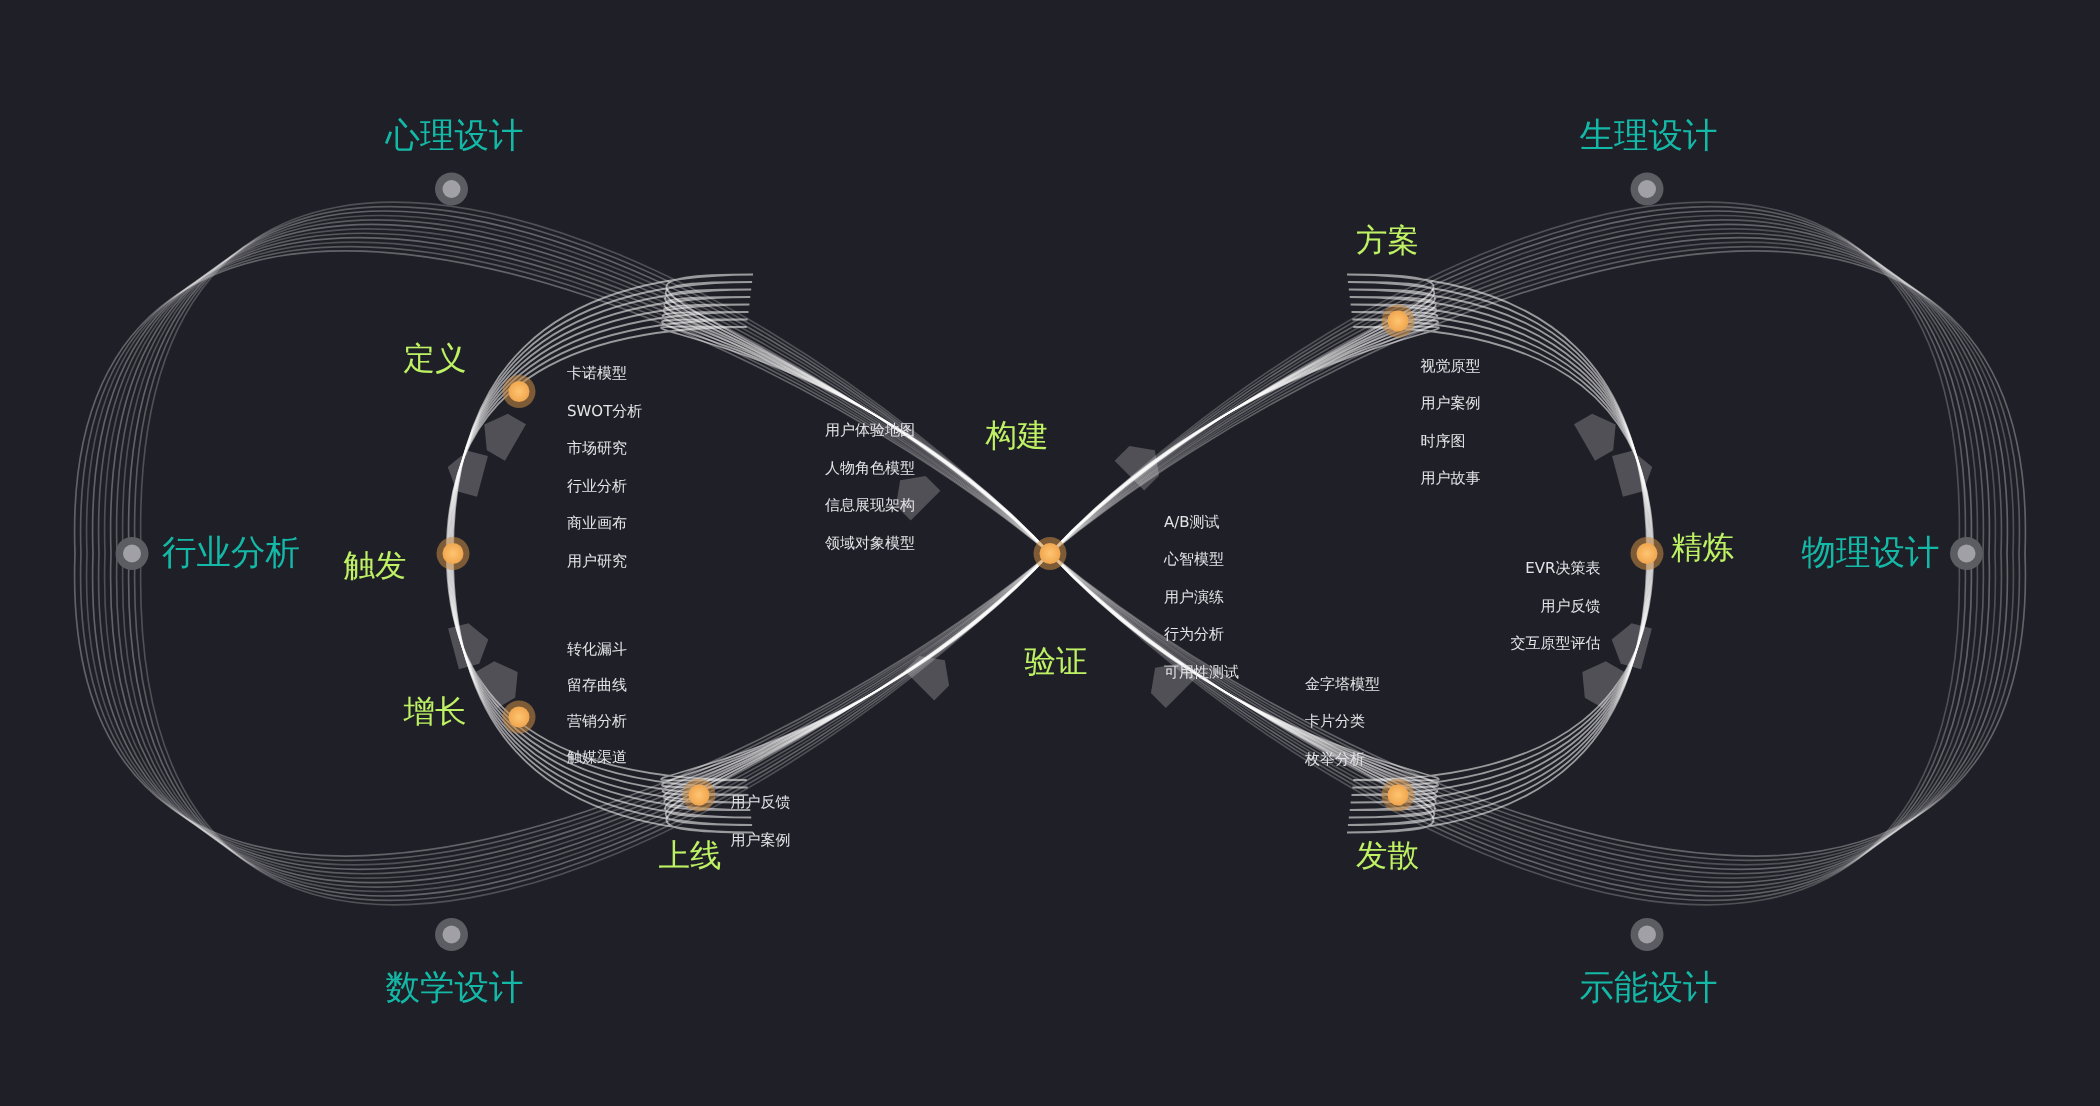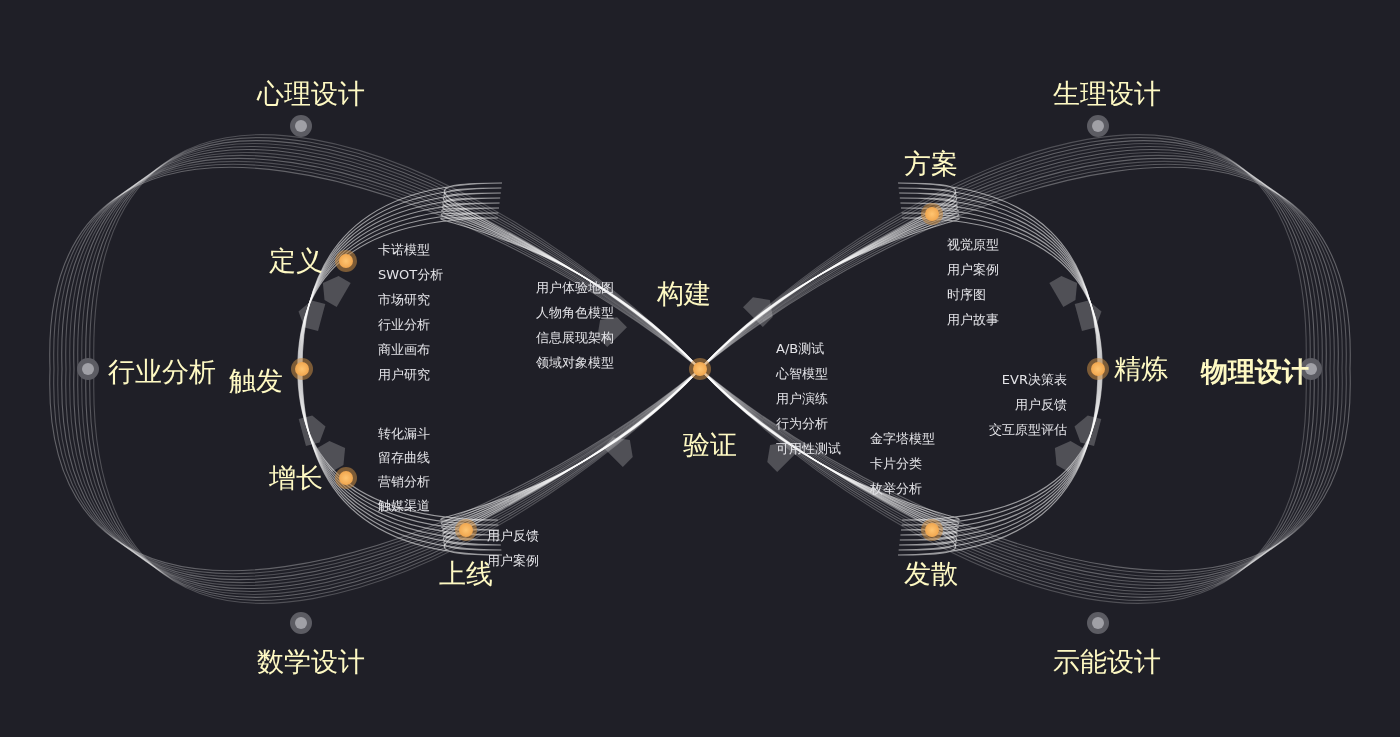--- a/index.html
+++ b/index.html
@@ -1,22 +1,22 @@
 <!DOCTYPE html>
 <html><head>
 <meta charset="utf-8">
 <style>
   html, body { margin:0; padding:0; background:#1f1f27; }
   body { width:1400px; height:737px; position:relative; overflow:hidden;
          font-family:"DejaVu Sans","Liberation Sans",sans-serif; color:#fff; }
   #stage { position:absolute; left:0; top:0; width:1400px; height:737px; }
   .lbl { position:absolute; white-space:nowrap; line-height:1; }
-  .outer-lbl { font-size:27px; color:#fef9c3; }
-  .stage-lbl { font-size:27px; color:#fef9c3; }
-  .list { position:absolute; font-size:13px; color:#e4e4e8; line-height:25px; }
+  .outer-lbl { font-size:23px; color:#14b8a6; }
+  .stage-lbl { font-size:21px; color:#bef264; }
+  .list { position:absolute; font-size:10px; color:#e4e4e8; line-height:25px; }
   .list div { white-space:nowrap; }
   .list.right { text-align:right; }
 </style>
 </head>
 <body>
 
 <svg id="stage" viewBox="0 0 1400 737" xmlns="http://www.w3.org/2000/svg">
   <defs>
     <radialGradient id="nodeGrad" cx="50%" cy="50%" r="50%">
       <stop offset="0%" stop-color="#ffc571"></stop>
@@ -239,23 +239,23 @@
         <circle cx="1311" cy="369" r="6" fill="#a0a0a6"></circle>
       </g>
     </g>
 </svg>
 
 <div class="lbl outer-lbl" style="left:257px;top:80px;">心理设计</div>
 <div class="lbl outer-lbl" style="left:257px;top:648px;">数学设计</div>
 <div class="lbl outer-lbl" style="left:108px;top:358px;">行业分析</div>
 <div class="lbl outer-lbl" style="left:1053px;top:80px;">生理设计</div>
 <div class="lbl outer-lbl" style="left:1053px;top:648px;">示能设计</div>
-<div class="lbl outer-lbl" style="left:1201px;top:358px;font-weight:bold;">物理设计</div>
-
-<div class="lbl stage-lbl" style="left:269px;top:247px;">定义</div>
+<div class="lbl outer-lbl" style="left:1201px;top:358px;">物理设计</div>
+
+<div class="lbl stage-lbl" style="left:269px;top:229px;">定义</div>
 <div class="lbl stage-lbl" style="left:229px;top:355px;margin-top:12px;">触发</div>
 <div class="lbl stage-lbl" style="left:269px;top:464px;">增长</div>
 <div class="lbl stage-lbl" style="left:439px;top:560px;">上线</div>
 <div class="lbl stage-lbl" style="left:657px;top:280px;">构建</div>
 <div class="lbl stage-lbl" style="left:683px;top:431px;">验证</div>
 <div class="lbl stage-lbl" style="left:904px;top:150px;">方案</div>
 <div class="lbl stage-lbl" style="left:1114px;top:355px;">精炼</div>
 <div class="lbl stage-lbl" style="left:904px;top:560px;">发散</div>
 
 <div class="list" style="left:378px;top:237px;">
@@ -269,21 +269,21 @@
 <div class="list" style="left:378px;top:422px;line-height:24px;">
   <div>转化漏斗</div>
   <div>留存曲线</div>
   <div>营销分析</div>
   <div>触媒渠道</div>
 </div>
 <div class="list" style="left:487px;top:491px;margin-top:32px;">
   <div>用户反馈</div>
   <div>用户案例</div>
 </div>
-<div class="list" style="left:536px;top:275px;">
+<div class="list" style="left:550px;top:275px;">
   <div>用户体验地图</div>
   <div>人物角色模型</div>
   <div>信息展现架构</div>
   <div>领域对象模型</div>
 </div>
 <div class="list" style="left:752px;top:336px;margin-left:24px;">
   <div>A/B测试</div>
   <div>心智模型</div>
   <div>用户演练</div>
   <div>行为分析</div>
@@ -293,17 +293,17 @@
   <div>视觉原型</div>
   <div>用户案例</div>
   <div>时序图</div>
   <div>用户故事</div>
 </div>
 <div class="list right" style="right:333px;top:333px;margin-top:34px;">
   <div>EVR决策表</div>
   <div>用户反馈</div>
   <div>交互原型评估</div>
 </div>
-<div class="list" style="left:870px;top:426px;">
+<div class="list" style="left:870px;top:444px;">
   <div>金字塔模型</div>
   <div>卡片分类</div>
   <div>枚举分析</div>
 </div>
 
 </body></html>

